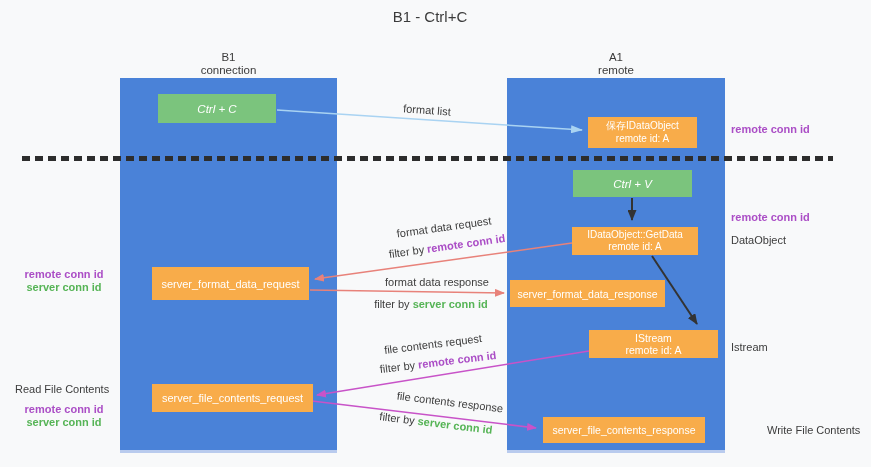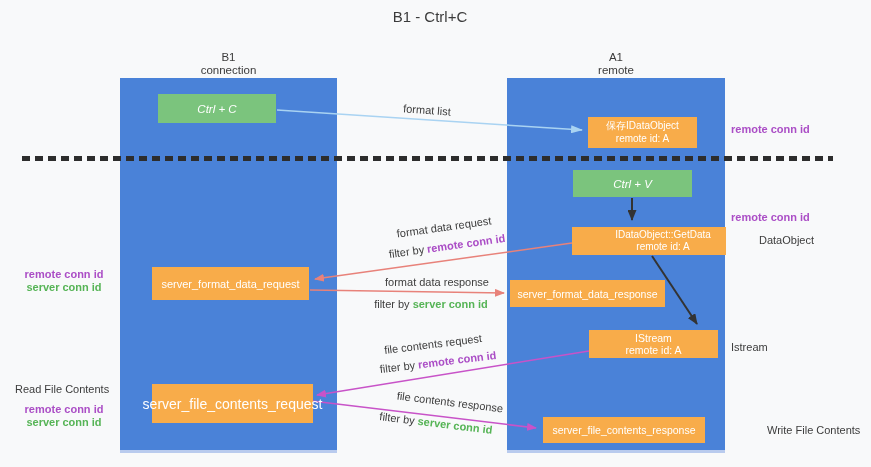--- a/index.html
+++ b/index.html
@@ -34,25 +34,25 @@
   .node {
     position:absolute; display:flex; flex-direction:column;
     align-items:center; justify-content:center;
     color:#fff; text-align:center; white-space:nowrap;
   }
   .node.orange { background:var(--c-node_orange,#f8ac4a); }
   .node.green  { background:var(--c-node_green,#7bc47d);font-style:italic; }
   #node-ctrl-c          { left:158px; top:94px;  width:118px; height:29px; font-size:11.5px; }
   #node-save-dataobject { left:588px; top:117px; width:109px; height:31px; font-size:10px;  line-height:12.5px; }
   #node-ctrl-v          { left:573px; top:170px; width:119px; height:27px; font-size:11.5px; }
-  #node-getdata         { left:572px; top:227px; width:126px; height:28px; font-size:10px;  line-height:12.5px;padding-left:28px; }
+  #node-getdata         { left:572px; top:227px; width:126px; height:28px; font-size:10px;  line-height:12.5px; }
   #node-format-request  { left:152px; top:267px; width:157px; height:33px; font-size:11px; }
   #node-format-response { left:510px; top:280px; width:155px; height:27px; font-size:10.5px; }
   #node-istream         { left:589px; top:330px; width:129px; height:28px; font-size:10.5px; line-height:12.5px; }
-  #node-file-request    { left:152px; top:384px; width:161px; height:39px; font-size:14px; }
+  #node-file-request    { left:152px; top:384px; width:161px; height:28px; font-size:11px; }
   #node-file-response   { left:543px; top:417px; width:162px; height:26px; font-size:10.5px; }
   .flow {
     position:absolute; white-space:nowrap; font-size:11px; color:#3d3d3d;
     transform:translate(-50%,-50%) rotate(var(--rot,0deg));
   }
   .remote { color:var(--c-remote_conn_purple,#ab4ec6); font-weight:bold; margin-left:3px; }
   .servg  { color:var(--c-server_conn_green,#56b456);  font-weight:bold; margin-left:3px; }
   .side { position:absolute; white-space:nowrap; font-size:11px; }
   .side.purple { color:var(--c-remote_conn_purple,#ab4ec6); font-weight:bold; }
   .side.dark   { color:#3c3c3c; }
@@ -163,21 +163,21 @@
     <span>filter by</span><span class="remote">remote conn id</span>
   </div>
 
   <div class="flow" style="left:450px; top:402px; --rot:7deg">file contents response</div>
   <div class="flow" style="left:436px; top:423px; --rot:7deg">
     <span>filter by</span><span class="servg">server conn id</span>
   </div>
 
   <div class="side purple" style="left:731px; top:123px;">remote conn id</div>
   <div class="side purple" style="left:731px; top:211px;">remote conn id</div>
-  <div class="side dark" style="left:731px; top:234px;margin-left:28px;">DataObject</div>
+  <div class="side dark" style="left:731px; top:234px;">DataObject</div>
   <div class="side dark" style="left:731px; top:341px;">Istream</div>
   <div class="side dark" style="left:735px; top:424px;margin-left:32px;">Write File Contents</div>
 
   <div class="side-group" style="left:8px; top:268px;">
     <div class="purple">remote conn id</div>
     <div class="green">server conn id</div>
   </div>
 
   <div class="side dark" style="left:15px; top:383px;">Read File Contents</div>
 

